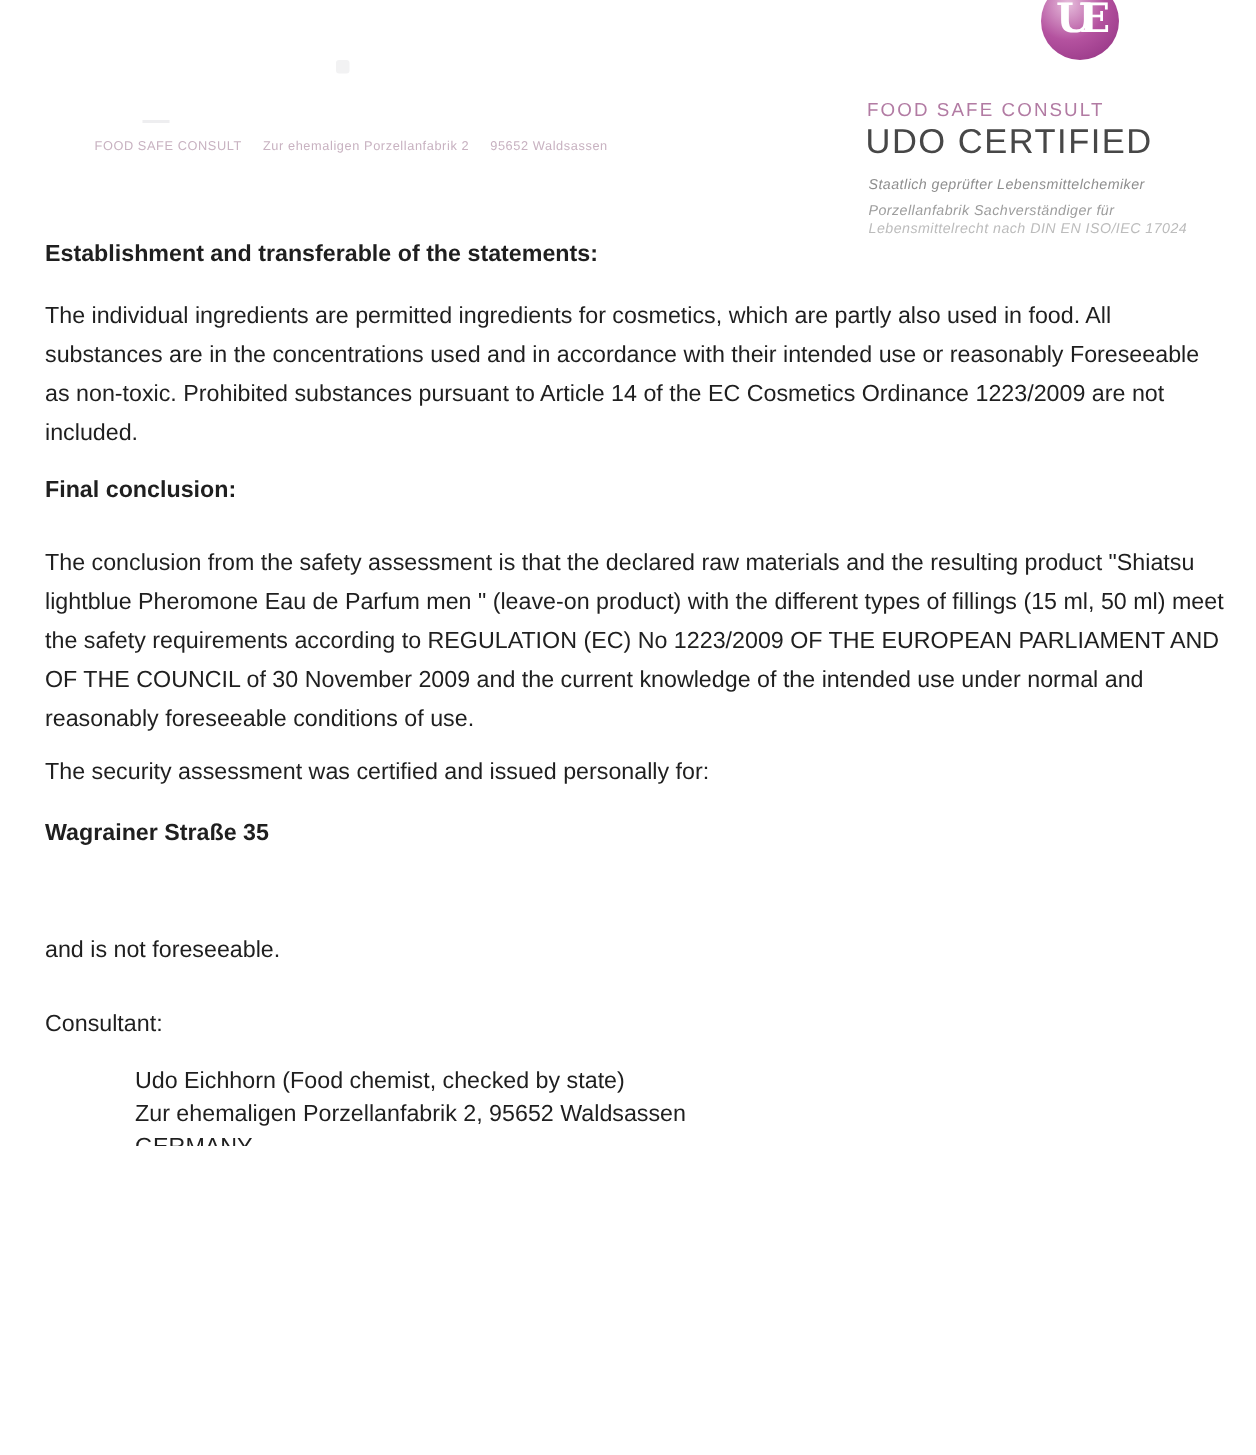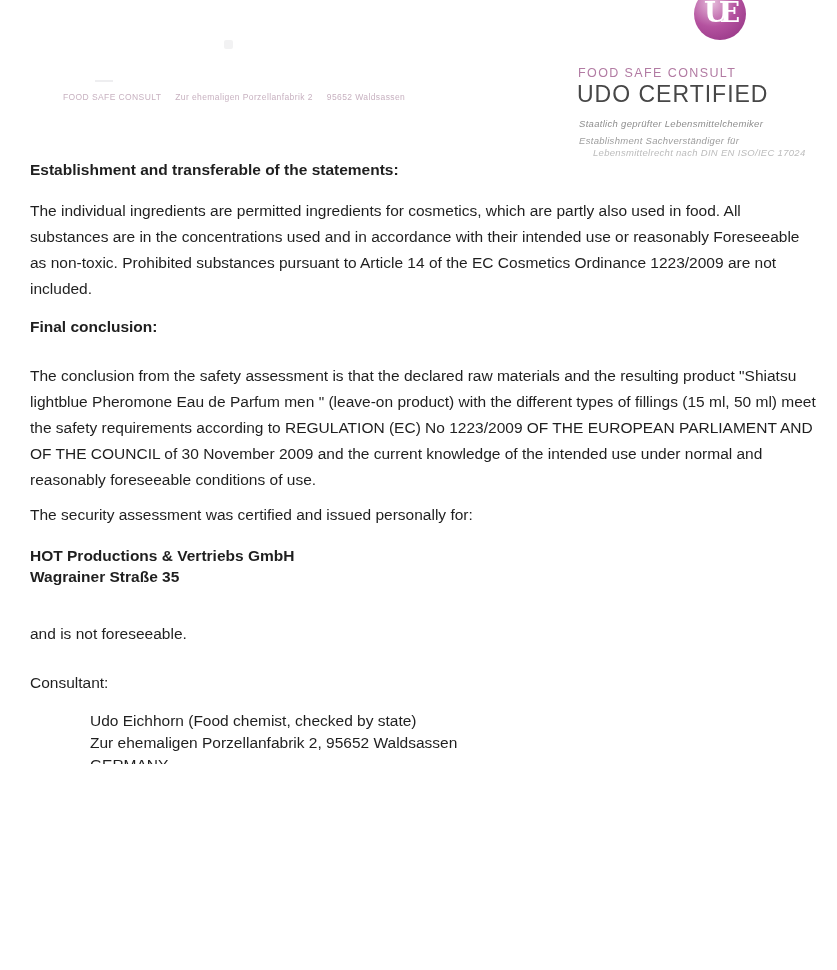--- a/index.html
+++ b/index.html
@@ -9,21 +9,21 @@
   
   .logo{left:694px;top:-12px;width:52px;height:52px;border-radius:50%;
         background:radial-gradient(circle at 35% 28%, #e6bcdb 0%, #b4529f 48%, #8e2f7f 100%);
         text-align:center;line-height:50px;font-family:"DejaVu Serif",serif;
         font-size:27px;color:#ffffff;letter-spacing:-8px;text-indent:-4px;font-weight:bold;}
   .brand{left:578px;top:66px;font-size:12.5px;letter-spacing:1.4px;color:#b27ba3;}
   .lh-name{left:577px;top:81px;font-size:23px;letter-spacing:1px;color:#474747;}
   .sub{font-size:9.5px;font-style:italic;letter-spacing:.3px;}
   .sub1{left:579px;top:118px;color:#8e8e8e;}
   .sub2{left:579px;top:135px;color:#9d9d9d;}
-  .sub3{left:579px;top:147px;color:#bcbcbc;margin-left:14px;}
+  .sub3{left:579px;top:147px;color:#bcbcbc;}
   .sender{left:63px;top:92px;font-size:8.5px;color:#c8b2c1;display:flex;gap:14px;letter-spacing:.4px;}
   
   .h{font-weight:bold;font-size:15.5px;}
   .h1{left:30px;top:161px;}
   .h2{left:30px;top:318px;}
   .para{font-size:15.5px;line-height:26px;}
   .p1{left:30px;top:198px;width:788px;}
   .p2{left:30px;top:363px;width:792px;}
   .intro{left:30px;top:506px;font-size:15.5px;}
   .company{left:30px;top:545px;font-weight:bold;font-size:15.5px;line-height:21px;}
@@ -49,33 +49,32 @@
 
   <div class="abs logo">UE</div>
   <div class="abs sender">
     <span>FOOD SAFE CONSULT</span>
     <span>Zur ehemaligen Porzellanfabrik 2</span>
     <span>95652 Waldsassen</span>
   </div>
   <div class="abs brand">FOOD SAFE CONSULT</div>
   <div class="abs lh-name">UDO CERTIFIED</div>
   <div class="abs sub sub1">Staatlich geprüfter Lebensmittelchemiker</div>
-  <div class="abs sub sub2">Establishment Sachverständiger für</div>
+  <div class="abs sub sub2">Porzellanfabrik Sachverständiger für</div>
   <div class="abs sub sub3">Lebensmittelrecht nach DIN EN ISO/IEC 17024</div>
 
   <div class="abs h h1">Establishment and transferable of the statements:</div>
   <div class="abs para p1">The individual ingredients are permitted ingredients for cosmetics, which are partly also used in food. All substances are in the concentrations used and in accordance with their intended use or reasonably Foreseeable as non-toxic. Prohibited substances pursuant to Article 14 of the EC Cosmetics Ordinance 1223/2009 are not included.</div>
 
   <div class="abs h h2">Final conclusion:</div>
   <div class="abs para p2">The conclusion from the safety assessment is that the declared raw materials and the resulting product "Shiatsu lightblue Pheromone Eau de Parfum men " (leave-on product) with the different types of fillings (15 ml, 50 ml) meet the safety requirements according to REGULATION (EC) No 1223/2009 OF THE EUROPEAN PARLIAMENT AND OF THE COUNCIL of 30 November 2009 and the current knowledge of the intended use under normal and reasonably foreseeable conditions of use.</div>
 
   <div class="abs intro">The security assessment was certified and issued personally for:</div>
 
   <div class="abs company">
-    <div>HOT Productions &amp; Vertriebs GmbH</div>
     <div>Wagrainer Straße 35</div>
   </div>
 
   <div class="abs nt">and is not foreseeable.</div>
 
   <div class="abs consl">Consultant:</div>
   <div class="abs consblock">
     <div>Udo Eichhorn (Food chemist, checked by state)</div>
     <div>Zur ehemaligen Porzellanfabrik 2, 95652 Waldsassen</div>
     <div>GERMANY</div>

